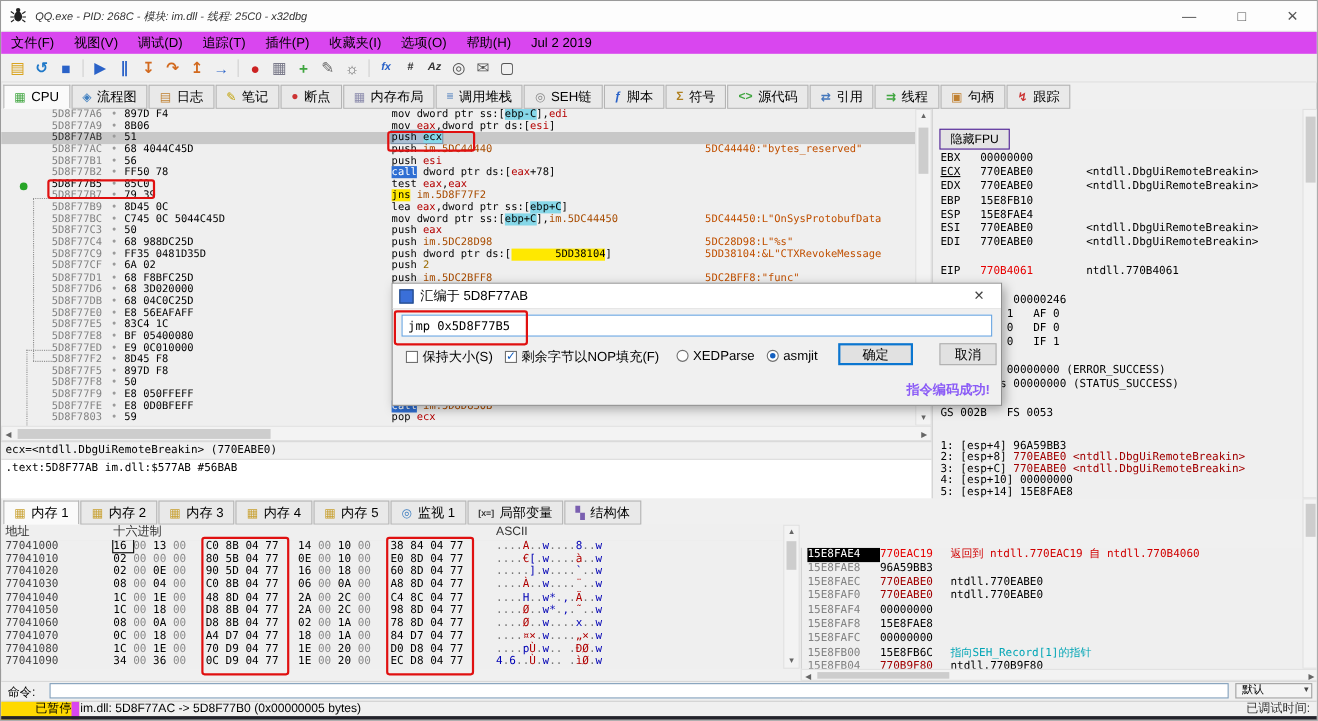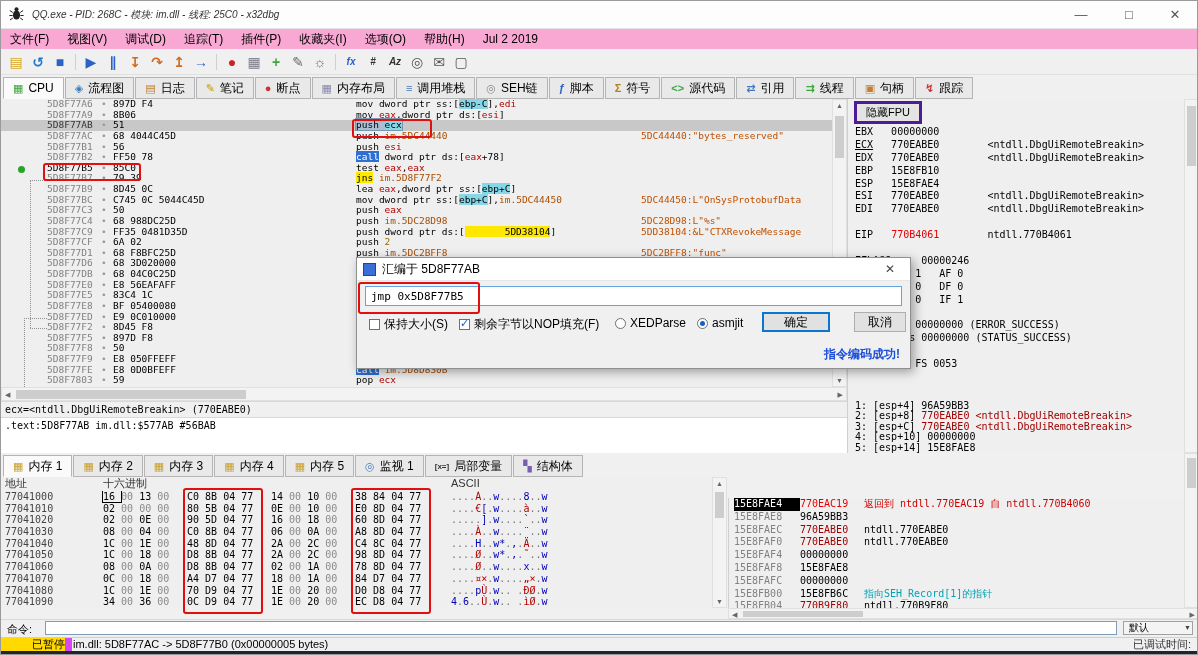--- a/index.html
+++ b/index.html
@@ -6,21 +6,21 @@
   #win{position:relative;width:1198px;height:655px;background:#f0f0f0;overflow:hidden;
        font-family:"Liberation Sans","DejaVu Sans",sans-serif;font-size:12px;color:#000;
        border:1px solid #9a9a9a;box-sizing:border-box;}
   
   #titlebar{position:absolute;left:0;top:0;width:1198px;height:28px;background:#fdfdfd;
             display:flex;align-items:center;padding-left:8px;box-sizing:border-box;gap:8px;border-bottom:1px solid #e4e4e4;}
   #titlebar .ttext{color:#333;}
   .wctl{position:absolute;top:0;height:28px;width:44px;text-align:center;line-height:28px;color:#555;font-size:13px;}
   #btn-min{right:96px;} #btn-max{right:48px;} #btn-close{right:2px;}
   
-  #menubar{position:absolute;left:0;top:28px;width:1198px;height:20px;background:#f9a8d4;display:flex;align-items:center;}
+  #menubar{position:absolute;left:0;top:28px;width:1198px;height:20px;background:#d946ef;display:flex;align-items:center;}
   .mitem{padding:2px 9px;white-space:nowrap;}
   
   #toolbar{position:absolute;left:0;top:48px;width:1198px;height:26px;background:#f0f0f0;
            display:flex;align-items:center;padding:0 4px;border-bottom:1px solid #e0e0e0;box-sizing:border-box;}
   .tbtn{width:22px;height:22px;display:flex;align-items:center;justify-content:center;}
   .tglyph{font-size:14px;font-weight:bold;}
   .ttext{font-size:10px;font-style:italic;}
   .tsep{width:1px;height:16px;background:#cfcfcf;margin:0 4px;}
   
   #tabbar{position:absolute;left:2px;top:74px;width:1196px;height:24px;display:flex;align-items:flex-end;}
@@ -62,21 +62,21 @@
   .sbarrow{position:absolute;color:#666;font-size:7px;text-align:center;}
   .sbthumb{position:absolute;background:#cdcdcd;}
   
   #info-line{position:absolute;left:0;top:400px;width:846px;height:16px;background:#f0f0f0;border-top:1px solid #d8d8d8;
              font-family:"DejaVu Sans Mono",monospace;font-size:10px;line-height:16px;padding-left:4px;box-sizing:border-box;}
   #addr-line{position:absolute;left:0;top:416px;width:846px;height:36px;background:#ffffff;border-top:1px solid #d8d8d8;
              font-family:"DejaVu Sans Mono",monospace;font-size:10px;padding:2px 0 0 4px;box-sizing:border-box;}
   
   #regs{position:absolute;left:846px;top:98px;width:337px;height:354px;background:#efefef;border-left:1px solid #cfcfcf;
         box-sizing:border-box;overflow:hidden;}
-  #fpu-btn{margin:2px 0 2px 6px;display:inline-block;border:3px solid #4c1d95;background:#e4e4e4;
+  #fpu-btn{margin:18px 0 2px 6px;display:inline-block;border:1px solid #4c1d95;background:#e4e4e4;
            font-size:11px;padding:1px 9px;}
   .rline{height:12.9px;line-height:12.9px;white-space:pre;padding-left:7px;
          font-family:"DejaVu Sans Mono",monospace;font-size:10px;}
   #reg-conv{position:absolute;left:0;top:282px;width:337px;height:18px;}
   #conv-combo{position:absolute;left:6px;top:0;width:238px;height:17px;background:#fff;border:1px solid #a0a0a0;
               box-sizing:border-box;font-size:11px;line-height:15px;padding-left:4px;}
   #conv-combo .arr{position:absolute;right:0;top:0;width:15px;height:15px;background:#e1e1e1;border-left:1px solid #a0a0a0;
                    text-align:center;font-size:8px;line-height:15px;color:#444;}
   #conv-spin{position:absolute;left:250px;top:0;width:36px;height:17px;background:#fff;border:1px solid #a0a0a0;
              box-sizing:border-box;font-size:11px;line-height:15px;padding-left:5px;}
@@ -134,21 +134,21 @@
   #dlg-input{position:absolute;left:8px;top:28px;width:537px;height:20px;background:#fff;border:1px solid #66a3e0;
              box-sizing:border-box;font-family:"DejaVu Sans Mono",monospace;font-size:11px;padding-left:5px;}
   .dlg-ctl{position:absolute;top:58px;font-size:12px;display:flex;align-items:center;gap:4px;white-space:nowrap;}
   #ctl-keep{left:12px;} #ctl-nop{left:102px;} #ctl-xed{left:258px;} #ctl-asm{left:340px;}
   .radio{width:11px;height:11px;border:1px solid #707070;border-radius:50%;background:#fff;display:inline-block;box-sizing:border-box;position:relative;}
   .radio.on::before{content:"";position:absolute;left:2px;top:2px;width:5px;height:5px;border-radius:50%;background:#1560c0;}
   .btn{position:absolute;top:54px;height:20px;background:#e1e1e1;border:1px solid #adadad;box-sizing:border-box;
        text-align:center;font-size:12px;line-height:18px;}
   #btn-ok{left:405px;width:68px;border:2px solid #0b76d0;line-height:16px;}
   #btn-cancel{left:497px;width:52px;}
-  #dlg-status{position:absolute;right:10px;top:88px;color:#1d4ed8;font-weight:bold;font-size:12px;}
+  #dlg-status{position:absolute;right:10px;top:88px;color:#8b5cf6;font-weight:bold;font-size:12px;}
   
   .redbox{position:absolute;border:2px solid #e01010;border-radius:3px;z-index:60;pointer-events:none;}
   #rb-push{left:351px;top:118px;width:76px;height:15px;}
   #rb-addr{left:42px;top:162px;width:94px;height:14px;}
   #rb-input{left:357px;top:281px;width:118px;height:28px;}
   #rb-dump1{left:182px;top:487px;width:76px;height:122px;}
   #rb-dump2{left:350px;top:487px;width:76px;height:122px;}
 </style>
 </head>
 <body>

